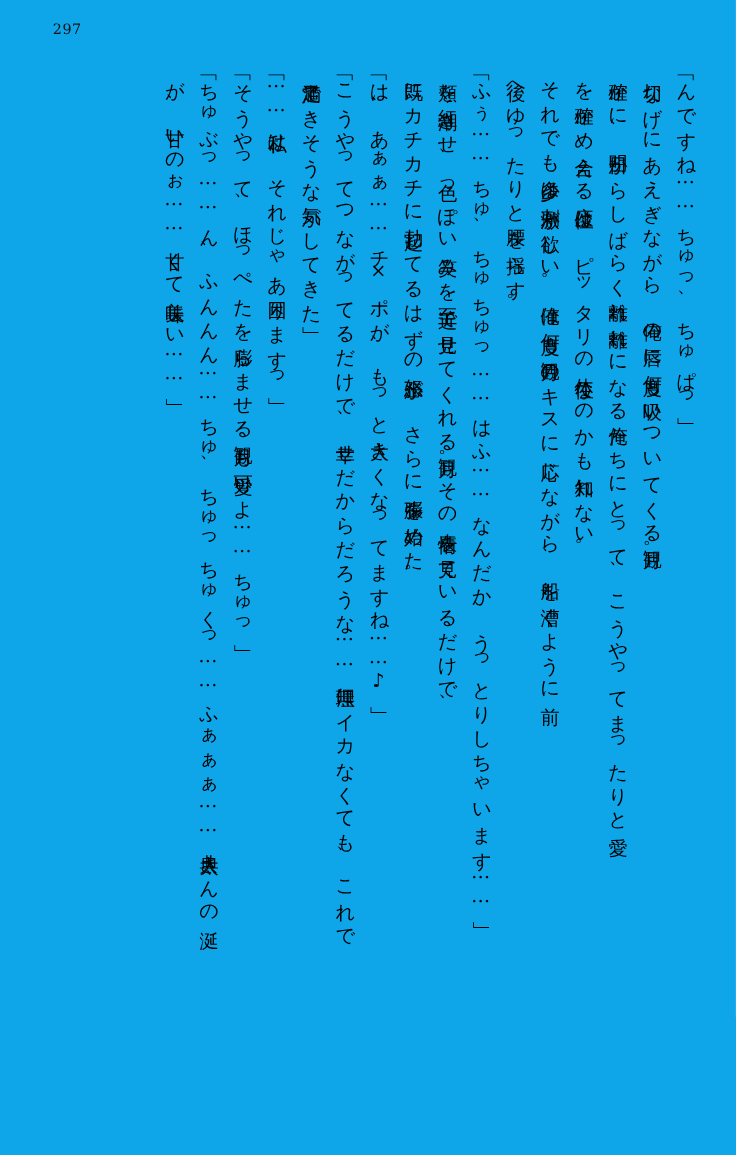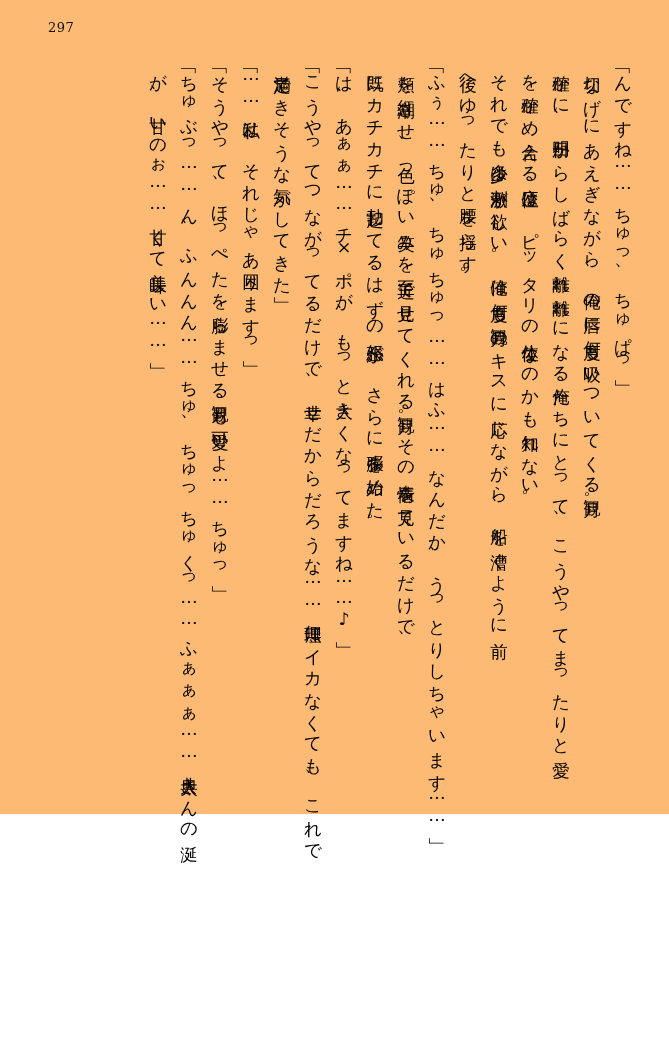--- a/index.html
+++ b/index.html
@@ -10,23 +10,23 @@
   body {
     width: 669px;
     height: 1050px;
     overflow: hidden;
     font-family: "DejaVu Serif", "Liberation Serif", serif;
     color: #000000;
   }
   .page {
     position: relative;
     width: 669px;
-    height: 814px;
+    height: 1050px;
     box-sizing: border-box;
-    background: #fdba74;
+    background: #0ea5e9;
   }
   .page-number {
     position: absolute;
     top: 20px;
     left: 48px;
     font-size: 13px;
     letter-spacing: 0.5px;
     color: #111;
     font-family: "DejaVu Serif", "Liberation Serif", serif;
   }

